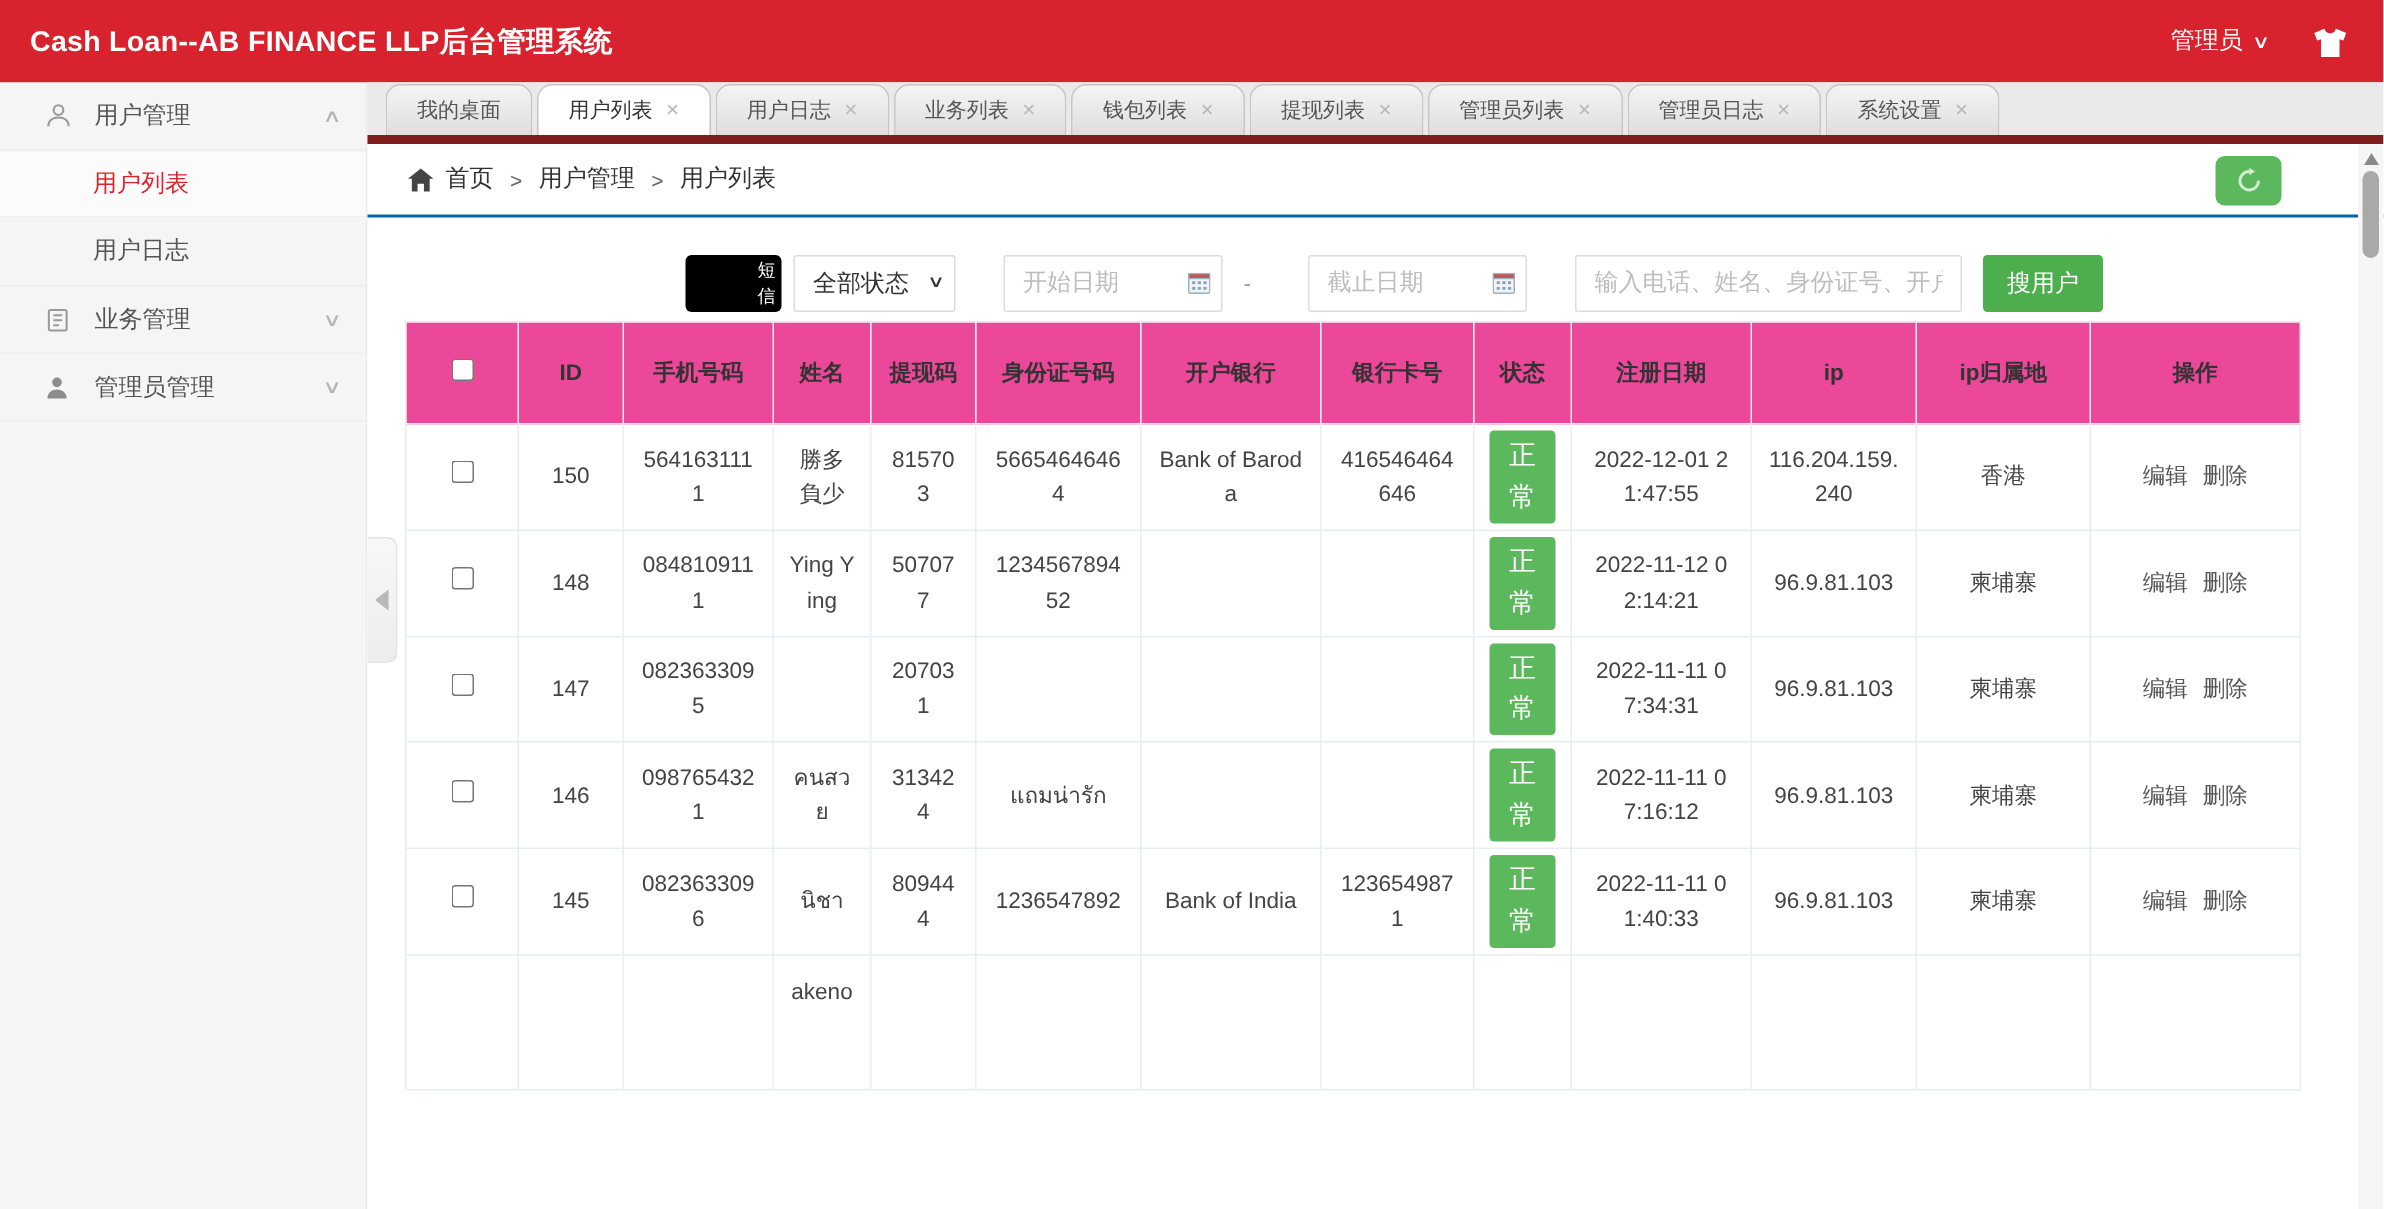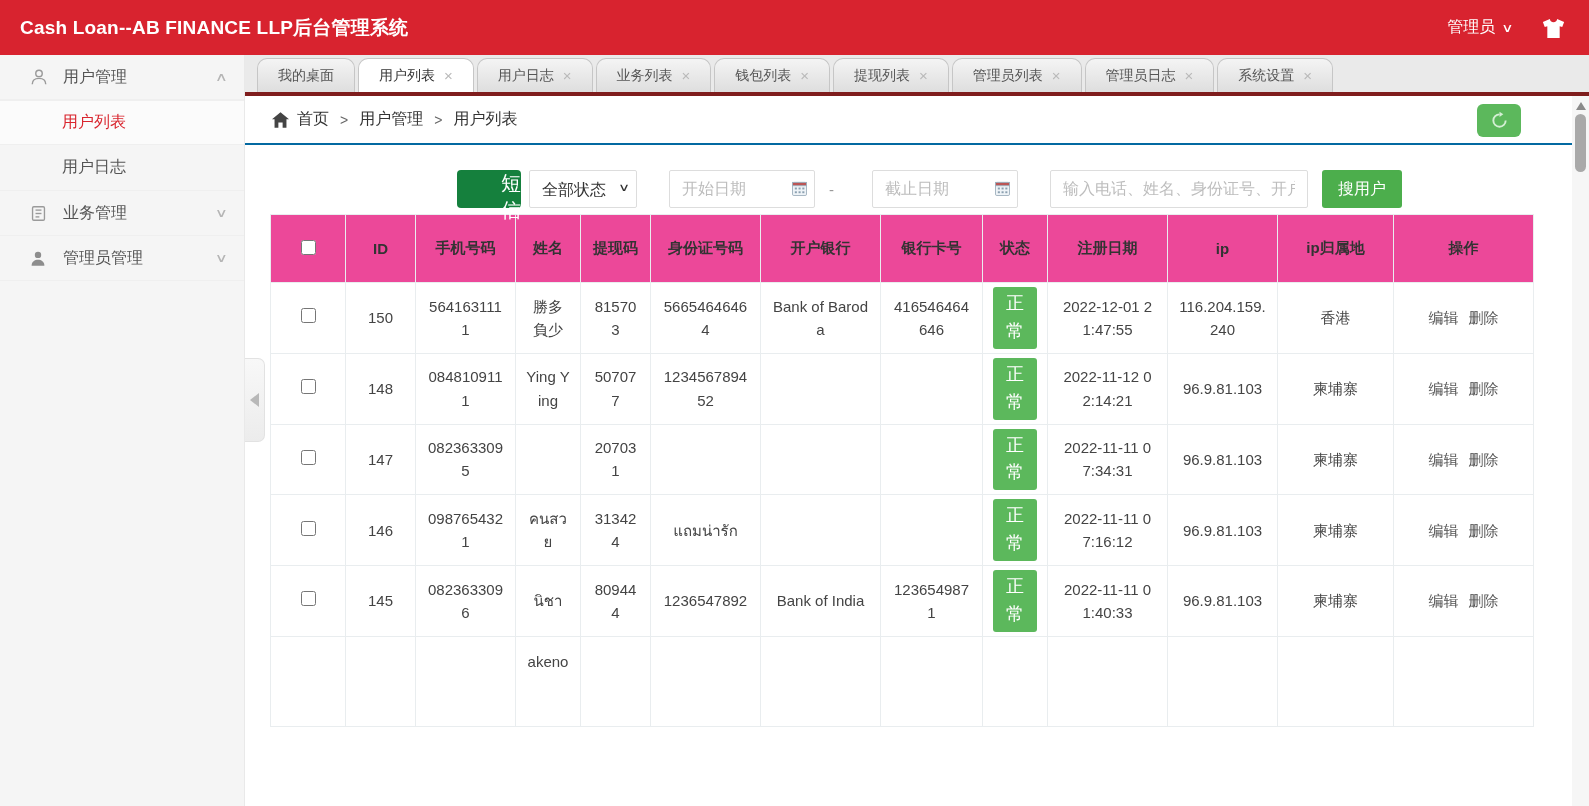--- a/index.html
+++ b/index.html
@@ -27,37 +27,37 @@
   .sub-item.active { color:#d9252e; background:#fbfbfb; border-top:1px solid #efefef; border-bottom:1px solid #efefef; }
 
   
   .collapse-handle { position:absolute; left:245px; top:303px; width:20px; height:84px; background:linear-gradient(#f8f8f8,#ececec); border:1px solid #e2e2e2; border-left:none; border-radius:0 7px 7px 0; display:flex; align-items:center; justify-content:center; cursor:pointer; z-index:5; }
   .tri-left { width:0; height:0; border-top:7px solid transparent; border-bottom:7px solid transparent; border-right:9px solid #b8b8b8; }
 
   
   .main { flex:1; display:flex; flex-direction:column; min-width:0; background:#fff; position:relative; }
 
   
-  .tabstrip { height:41px; flex:0 0 41px; background:#eaeaea; display:flex; align-items:flex-end; padding-left:12px; border-bottom:4px solid #7f1d1d; }
+  .tabstrip { height:41px; flex:0 0 41px; background:#eaeaea; display:flex; align-items:flex-end; padding-left:12px; border-bottom:6px solid #7f1d1d; }
   .tab { height:34px; line-height:33px; padding:0 20px; margin-right:3px; background:linear-gradient(#f4f4f4,#dedede); border:1px solid #c6c6c6; border-bottom:none; border-radius:10px 10px 0 0; font-size:14px; color:#555; display:flex; align-items:center; gap:9px; cursor:pointer; white-space:nowrap; }
   .tab.active { background:#fff; color:#333; }
   .tab .x { color:#b9b9b9; font-size:15px; line-height:1; cursor:pointer; }
 
   
   .crumbbar { height:49px; flex:0 0 49px; border-bottom:2px solid #0369a1; display:flex; align-items:center; padding-left:27px; font-size:16px; color:#333; position:relative; }
   .crumb-home { display:flex; margin-right:8px; color:#444; }
   .crumb-sep { color:#666; margin:0 11px; font-size:14px; }
   .refresh-btn { position:absolute; right:68px; top:8px; width:44px; height:33px; background:#5cb85c; border:none; border-radius:6px; cursor:pointer; display:flex; align-items:center; justify-content:center; }
 
   
   .content { padding:0 0 0 25px; }
 
   
   .toolbar { margin-top:25px; height:38px; display:flex; justify-content:center; align-items:center; }
-  .btn-sms { width:64px; height:38px; background:#15803d; color:#fff; border:none; border-radius:4px; font-size:20px; cursor:pointer;padding-left:44px; }
+  .btn-sms { width:64px; height:38px; background:#000000; color:#fff; border:none; border-radius:4px; font-size:12px; cursor:pointer;padding-left:44px; }
   .sel-wrap { position:relative; margin-left:8px; }
   .sel-wrap select { appearance:none; -webkit-appearance:none; width:108px; height:38px; border:1px solid #ddd; background:#fff; border-radius:2px; font-size:16px; color:#333; padding:0 26px 0 12px; cursor:pointer; font-family:inherit; }
   .sel-wrap .sel-chev { position:absolute; right:9px; top:11px; font-size:11px; color:#333; transform:scaleX(1.5); pointer-events:none; }
   .inp-wrap { position:relative; margin-left:32px; }
   .inp-wrap input { height:38px; border:1px solid #ddd; border-radius:2px; font-size:16px; color:#333; padding:0 30px 0 12px; font-family:inherit; }
   .inp-wrap input::placeholder { color:#bdbdbd; }
   .inp-date input { width:146px; }
   .inp-search input { width:258px; padding-right:12px; }
   .cal-ico { position:absolute; right:8px; top:11px; pointer-events:none; }
   .dash { margin:0 6px 0 14px; color:#999; font-size:15px; }

